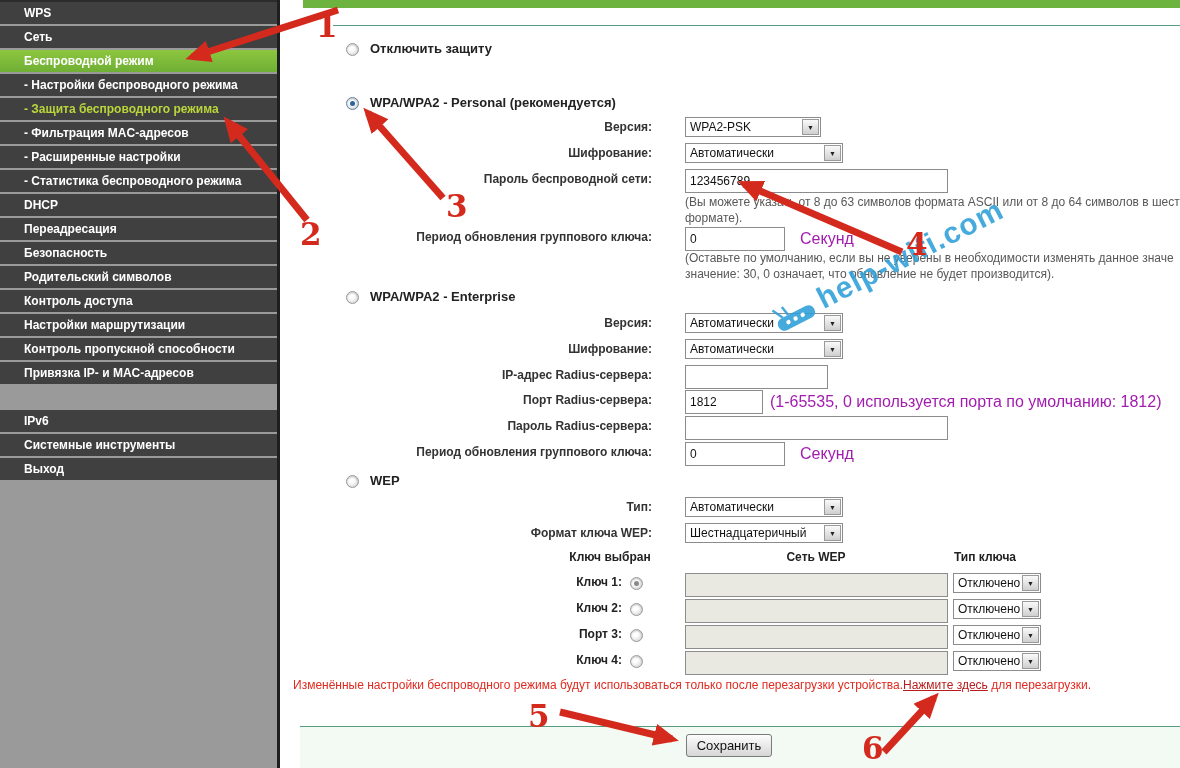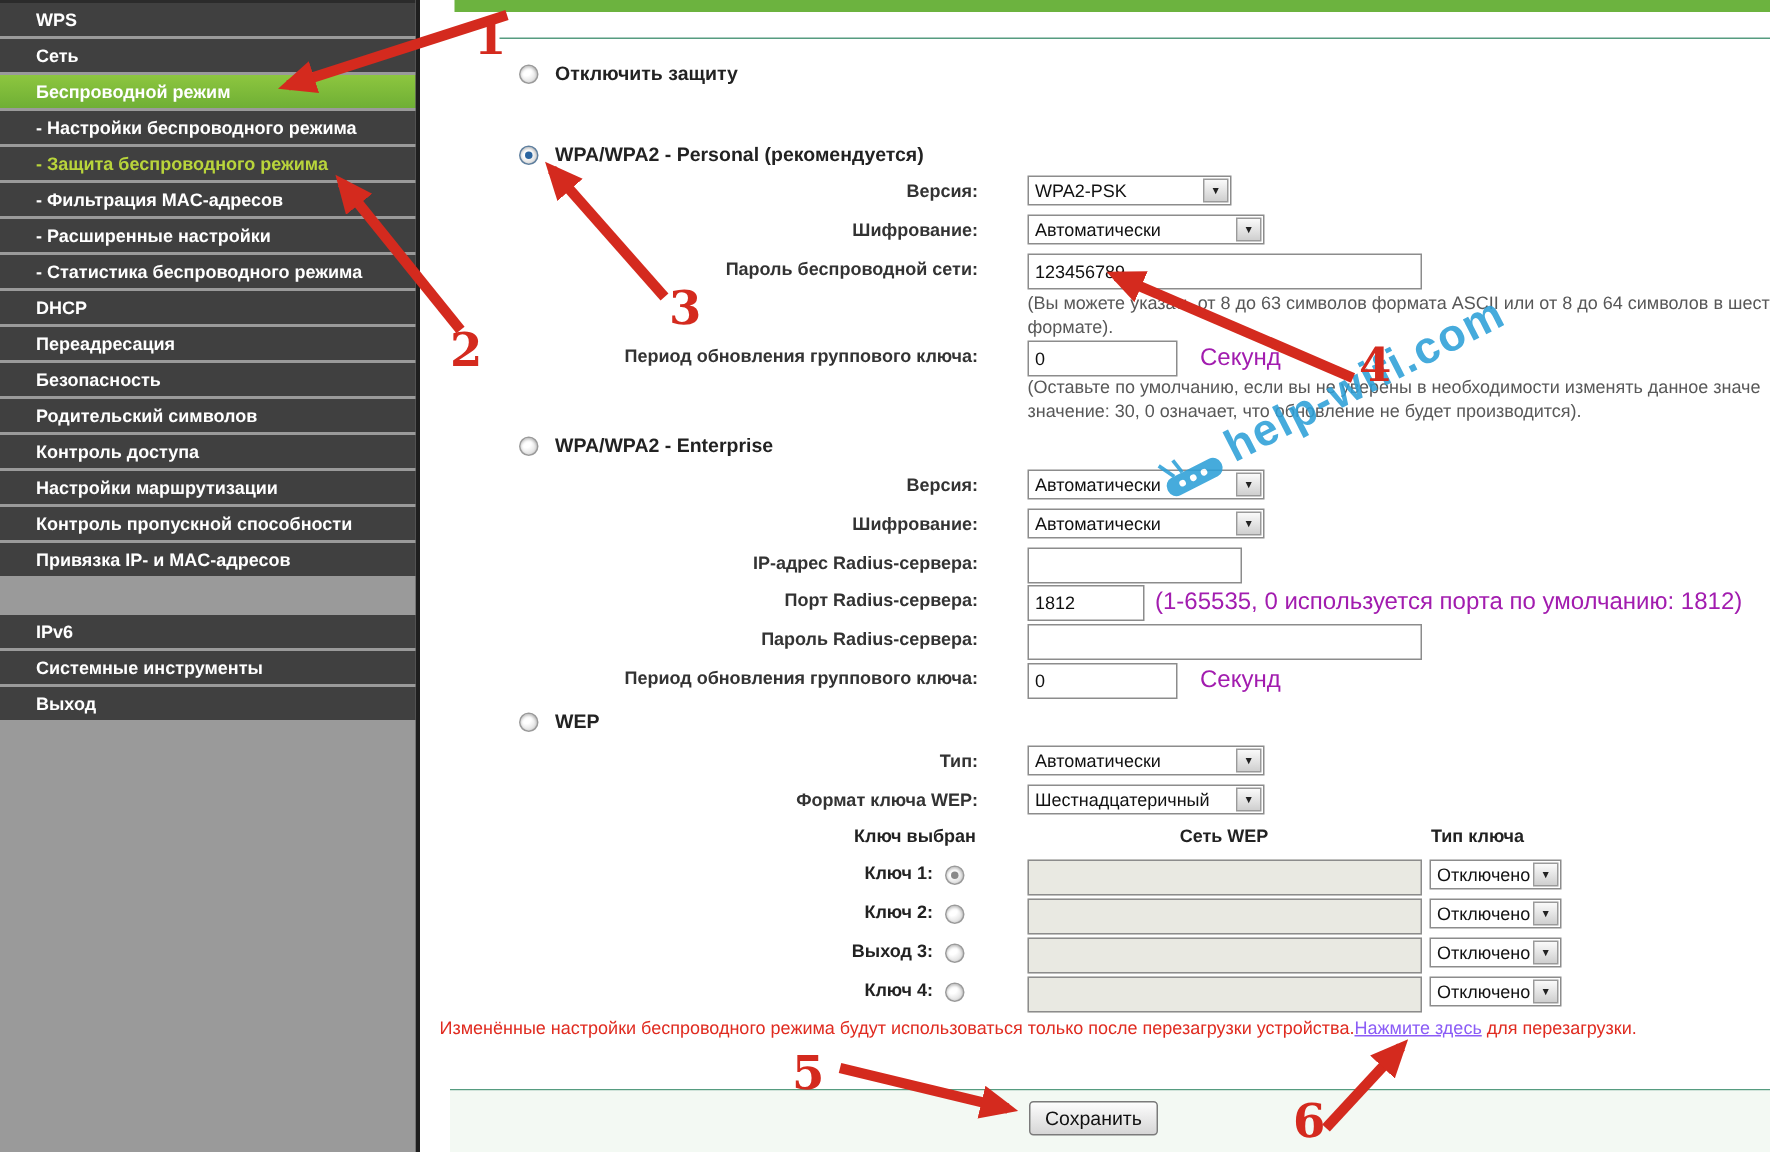--- a/index.html
+++ b/index.html
@@ -48,21 +48,21 @@
   .dd-btn { width:17px; height:16px; margin:1px; background:linear-gradient(#fafafa,#cfcfcf);
             border:1px solid #9a9a9a; font-size:7px; color:#222; display:flex;
             align-items:center; justify-content:center; }
 
   .th { position:absolute; font-size:12px; font-weight:bold; color:#222; white-space:nowrap;
         transform:translateX(-50%); }
   .klabel { position:absolute; left:200px; width:142px; text-align:right; font-size:12px;
             font-weight:bold; color:#222; white-space:nowrap; }
 
   #warning { position:absolute; left:13px; top:678px; font-size:12px; color:#e02b20; white-space:nowrap; }
-  #reboot-link { color:#8b5cf6; text-decoration:underline; cursor:pointer; }
+  #reboot-link { color:#b91c1c; text-decoration:underline; cursor:pointer; }
   #save-btn { position:absolute; left:406px; top:734px; width:86px; height:23px;
               border:1px solid #7b7b7b; border-radius:3px; background:linear-gradient(#fdfdfd,#d6d6d6);
               font-family:"Liberation Sans", sans-serif; font-size:13px; color:#111; cursor:pointer; }
 
   
   #watermark { position:absolute; left:478px; top:238px; width:300px; display:flex; align-items:center;
                gap:6px; transform:rotate(-27deg); color:#2da0d8; opacity:.88; pointer-events:none; z-index:30; }
   #watermark .wm-text { font-size:30px; font-weight:bold; letter-spacing:1px; white-space:nowrap; }
 
   
@@ -187,21 +187,21 @@
   </div>
 
   <div class="klabel" style="top:601px">Ключ 2:</div>
   <div class="radio" style="left:350px; top:603px"></div>
   <input class="ti" style="left: 405px; top: 599px; width: 263px;" disabled="">
   <div class="dd" style="left:673px; top:599px; width:88px">
     <span class="dd-text">Отключено</span>
     <span class="dd-btn">▼</span>
   </div>
 
-  <div class="klabel" style="top:627px">Выход 3:</div>
+  <div class="klabel" style="top:627px">Порт 3:</div>
   <div class="radio" style="left:350px; top:629px"></div>
   <input class="ti" style="left: 405px; top: 625px; width: 263px;" disabled="">
   <div class="dd" style="left:673px; top:625px; width:88px">
     <span class="dd-text">Отключено</span>
     <span class="dd-btn">▼</span>
   </div>
 
   <div class="klabel" style="top:653px">Ключ 4:</div>
   <div class="radio" style="left:350px; top:655px"></div>
   <input class="ti" style="left: 405px; top: 651px; width: 263px;" disabled="">

